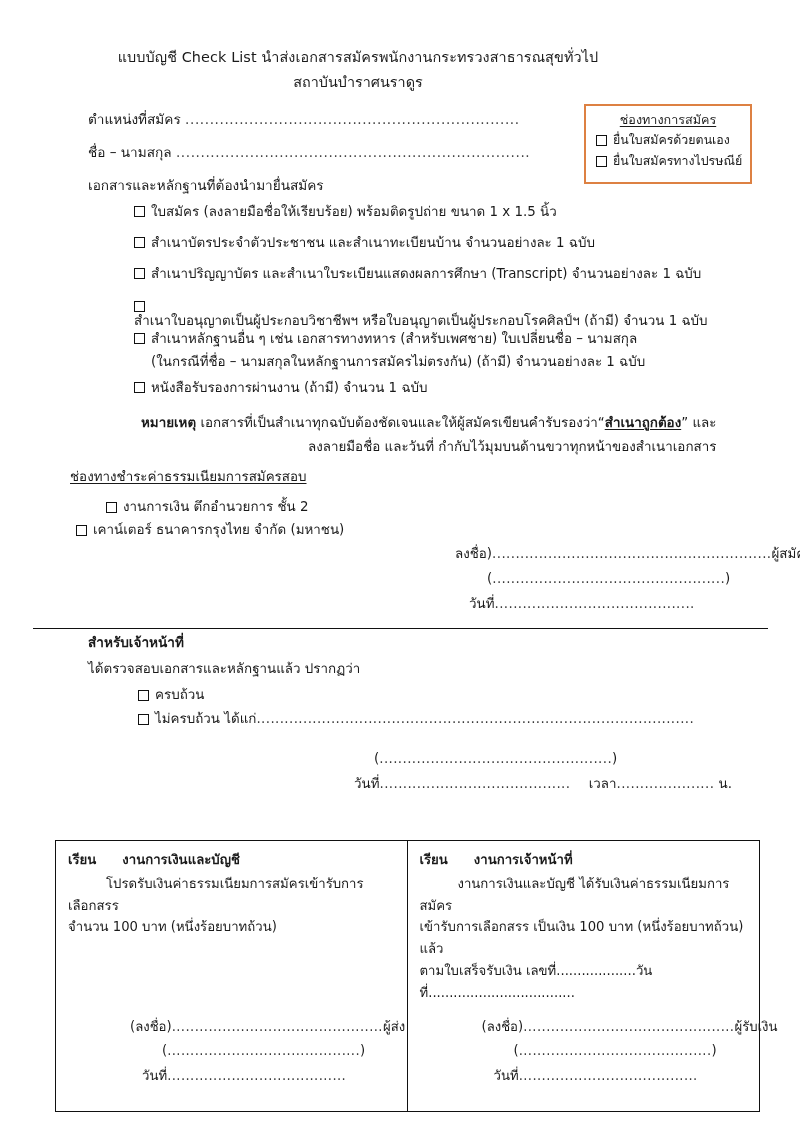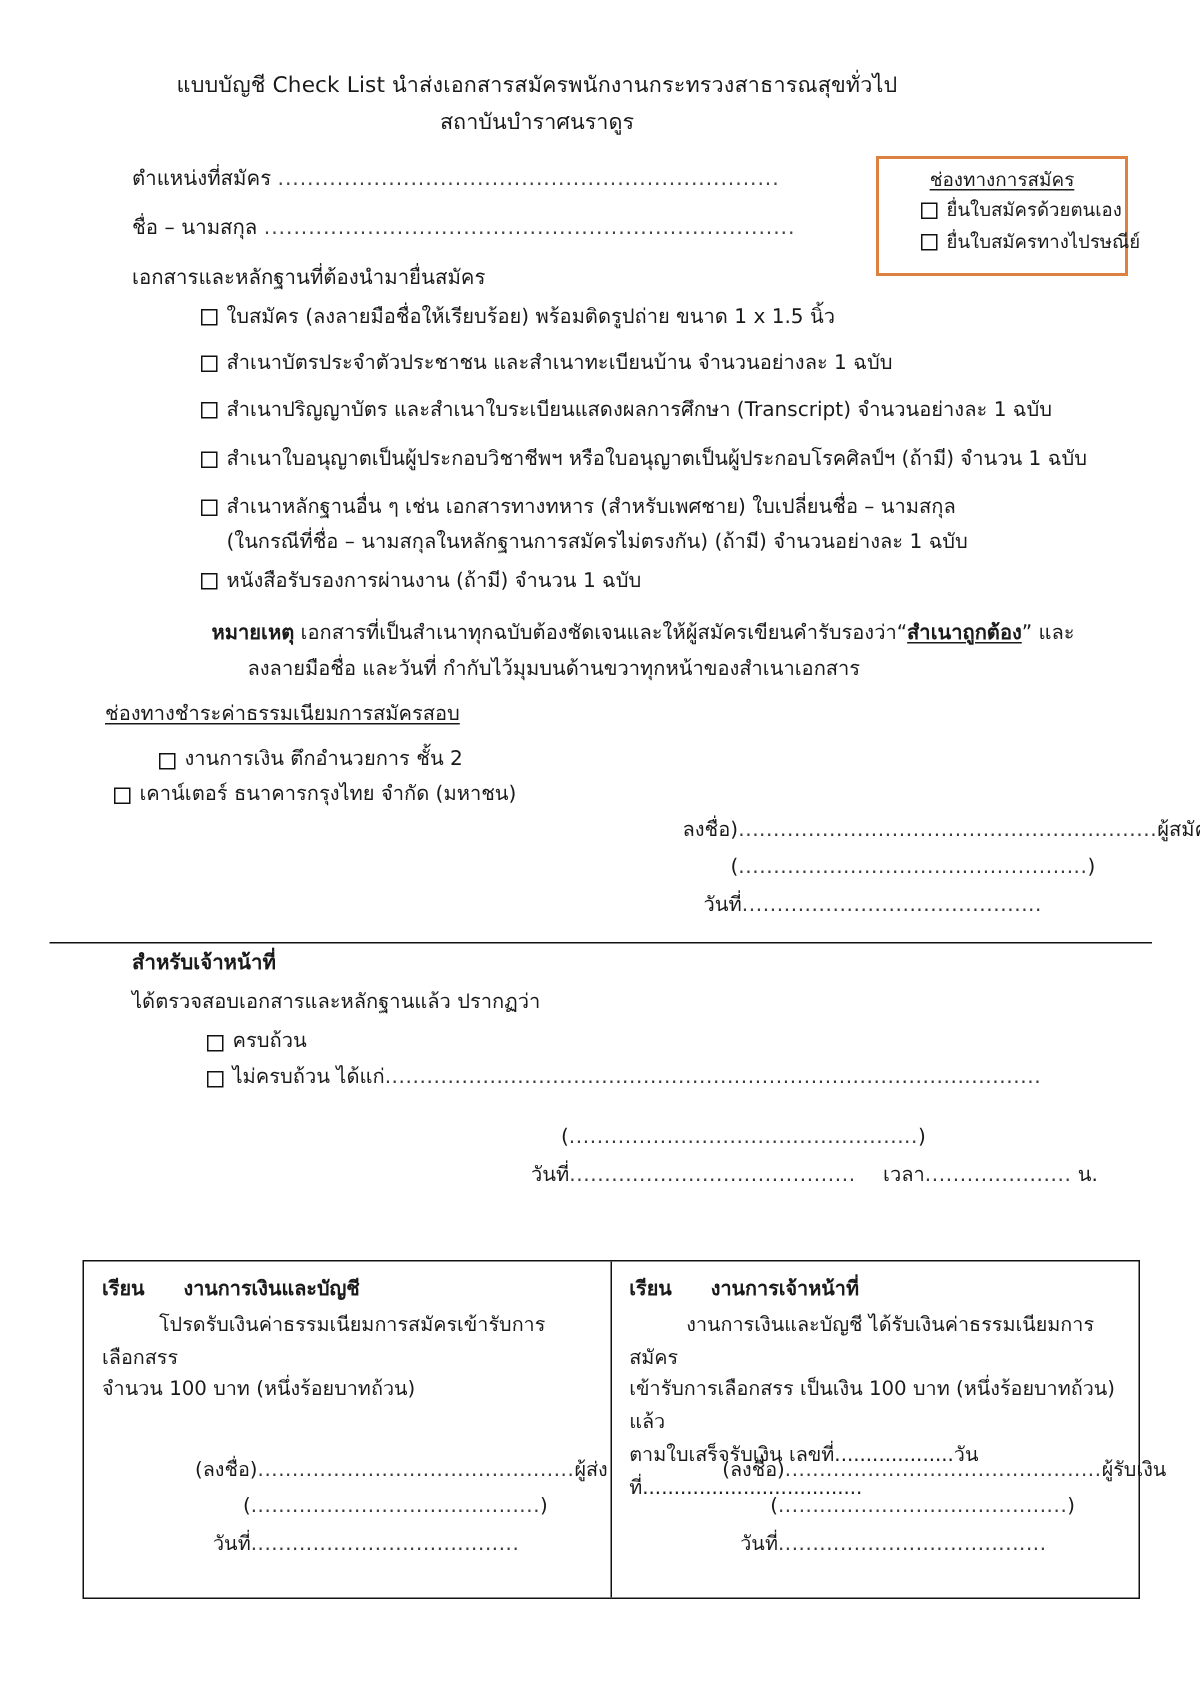--- a/index.html
+++ b/index.html
@@ -71,21 +71,21 @@
   .channel-title {
     text-align: center;
     font-size: 12.6px;
     margin-top: 5px;
     text-decoration: underline;
     text-underline-offset: 2px;
   }
   .channel-opt {
     display: flex;
     align-items: center;
-    margin-left: 28px;
+    margin-left: 10px;
     margin-top: 4px;
     font-size: 12.4px;
     white-space: nowrap;
   }
 
   
   .cbox {
     display: inline-block;
     width: 11px;
     height: 11px;
@@ -109,20 +109,21 @@
   .doc-item .cbox { margin-top: 3px; }
   .doc-item .txt { display: block; }
   .doc-item .txt .l2 { display: block; margin-top: 5px; }
 
   
   .note {
     position: absolute;
     left: 141px;
     font-size: 13.4px;
     white-space: nowrap;
+    text-align: right;
   }
   .note b { font-weight: bold; }
   .note u.bold-u {
     font-weight: bold;
     text-decoration: underline;
     text-underline-offset: 2px;
   }
   .note .l2 { display: block; margin-top: 6px; margin-left: 24px; }
 
   
@@ -185,21 +186,21 @@
     font-size: 13.4px;
     white-space: nowrap;
   }
 
   
   .bottom-boxes {
     position: absolute;
     left: 55px;
     top: 840px;
     width: 705px;
-    height: 226px;
+    height: 272px;
     border: 1.6px solid #111;
     box-sizing: border-box;
     display: flex;
   }
   .bbox {
     flex: 1 1 50%;
     box-sizing: border-box;
     position: relative;
     padding: 10px 12px 0 12px;
     font-size: 13.2px;
@@ -266,21 +267,21 @@
     <span class="txt"><span>ใบสมัคร (ลงลายมือชื่อให้เรียบร้อย) พร้อมติดรูปถ่าย ขนาด 1 x 1.5 นิ้ว</span></span>
   </div>
   <div class="doc-item" style="top:234px;">
     <span class="cbox"></span>
     <span class="txt"><span>สำเนาบัตรประจำตัวประชาชน และสำเนาทะเบียนบ้าน จำนวนอย่างละ 1 ฉบับ</span></span>
   </div>
   <div class="doc-item" style="top:265px;text-align:right;">
     <span class="cbox"></span>
     <span class="txt"><span>สำเนาปริญญาบัตร และสำเนาใบระเบียนแสดงผลการศึกษา (Transcript) จำนวนอย่างละ 1 ฉบับ</span></span>
   </div>
-  <div class="doc-item" style="top:298px;">
+  <div class="doc-item" style="top:298px;flex-direction:column;">
     <span class="cbox"></span>
     <span class="txt"><span>สำเนาใบอนุญาตเป็นผู้ประกอบวิชาชีพฯ หรือใบอนุญาตเป็นผู้ประกอบโรคศิลป์ฯ (ถ้ามี) จำนวน 1 ฉบับ</span></span>
   </div>
   <div class="doc-item" style="top:330px;">
     <span class="cbox"></span>
     <span class="txt">
       <span>สำเนาหลักฐานอื่น ๆ เช่น เอกสารทางทหาร (สำหรับเพศชาย) ใบเปลี่ยนชื่อ – นามสกุล</span>
       <span class="l2">(ในกรณีที่ชื่อ – นามสกุลในหลักฐานการสมัครไม่ตรงกัน) (ถ้ามี) จำนวนอย่างละ 1 ฉบับ</span>
     </span>
   </div>

